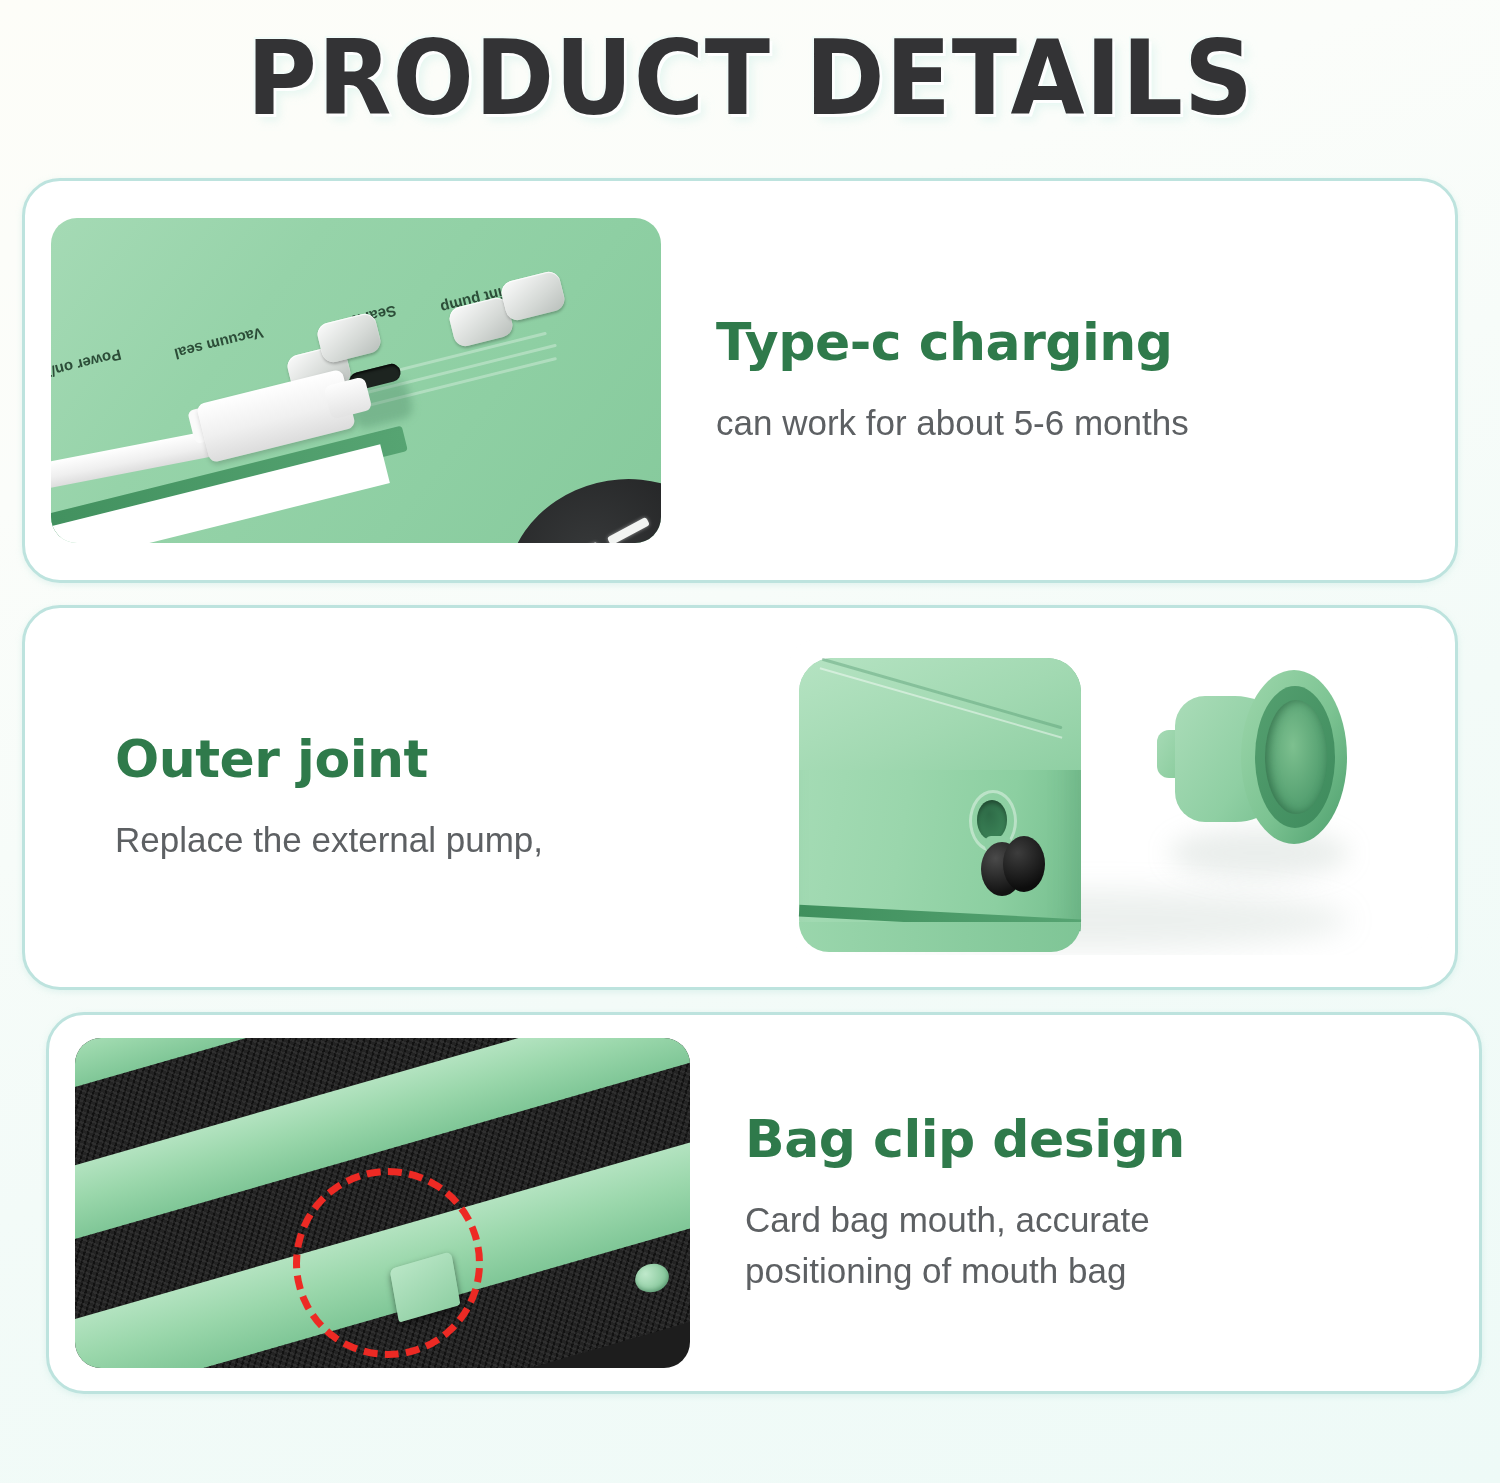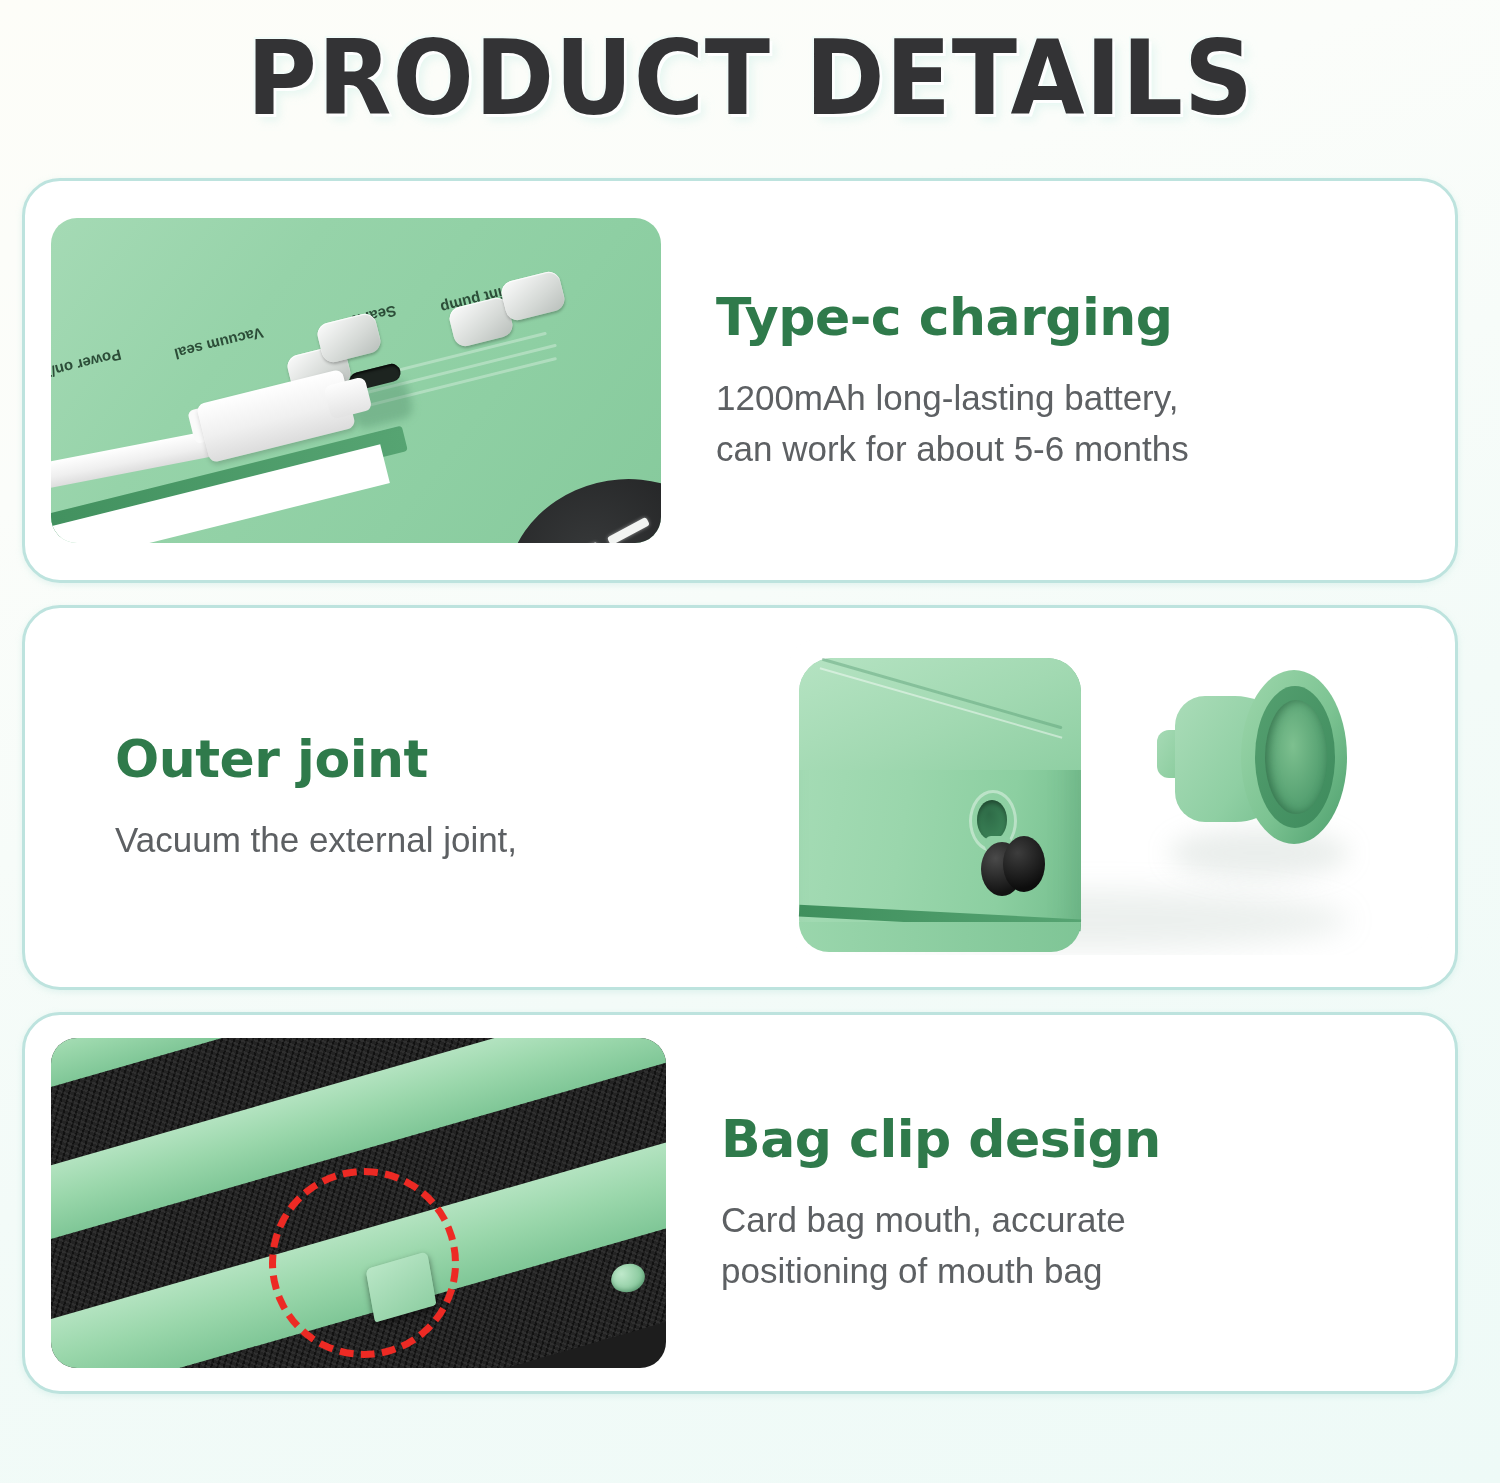--- a/index.html
+++ b/index.html
@@ -51,21 +51,21 @@
     border: 3px solid #bde3de;
     border-radius: 38px;
     width: 1436px;
     box-shadow: 0 2px 6px rgba(180,225,218,0.35);
     display: flex;
     align-items: center;
     overflow: hidden;
   }
   .card-1 { height: 405px; margin-bottom: 22px; }
   .card-2 { height: 385px; margin-bottom: 22px; }
-  .card-3 { height: 382px; }
+  .card-3 { height: 382px; margin-left: 24px; }
 
   .card-reverse { flex-direction: row-reverse; }
 
   
   .photo {
     position: relative;
     border-radius: 26px;
     overflow: hidden;
     flex: 0 0 auto;
   }
@@ -444,21 +444,20 @@
         <div class="p1-cable"></div>
         <div class="p1-collar"></div>
         <div class="p1-plug"></div>
         <div class="p1-plug-tip"></div>
       </div>
     </div>
 
     <div class="textblock textblock-right">
       <div class="feature-heading">Type-c charging</div>
       <div class="feature-desc">
-        <div>1200mAh long-lasting battery,</div>
         <div>can work for about 5-6 months</div>
       </div>
     </div>
   </div>
 
   <div class="card card-2 card-reverse">
 
     <div class="photo photo-2">
       <div class="p2">
         <div class="p2-shadow"></div>
@@ -481,21 +480,21 @@
           <div class="p2-joint-rim"></div>
           <div class="p2-joint-rim2"></div>
           <div class="p2-joint-inner"></div>
         </div>
       </div>
     </div>
 
     <div class="textblock textblock-left">
       <div class="feature-heading">Outer joint</div>
       <div class="feature-desc">
-        <div>Vacuum the external joint,</div>
+        <div>Replace the external pump,</div>
       </div>
     </div>
   </div>
 
   <div class="card card-3">
 
     <div class="photo photo-3">
       <div class="p3">
 
         <div class="p3-stripe p3-foam" style="top:-26px;  height:72px;"></div>

